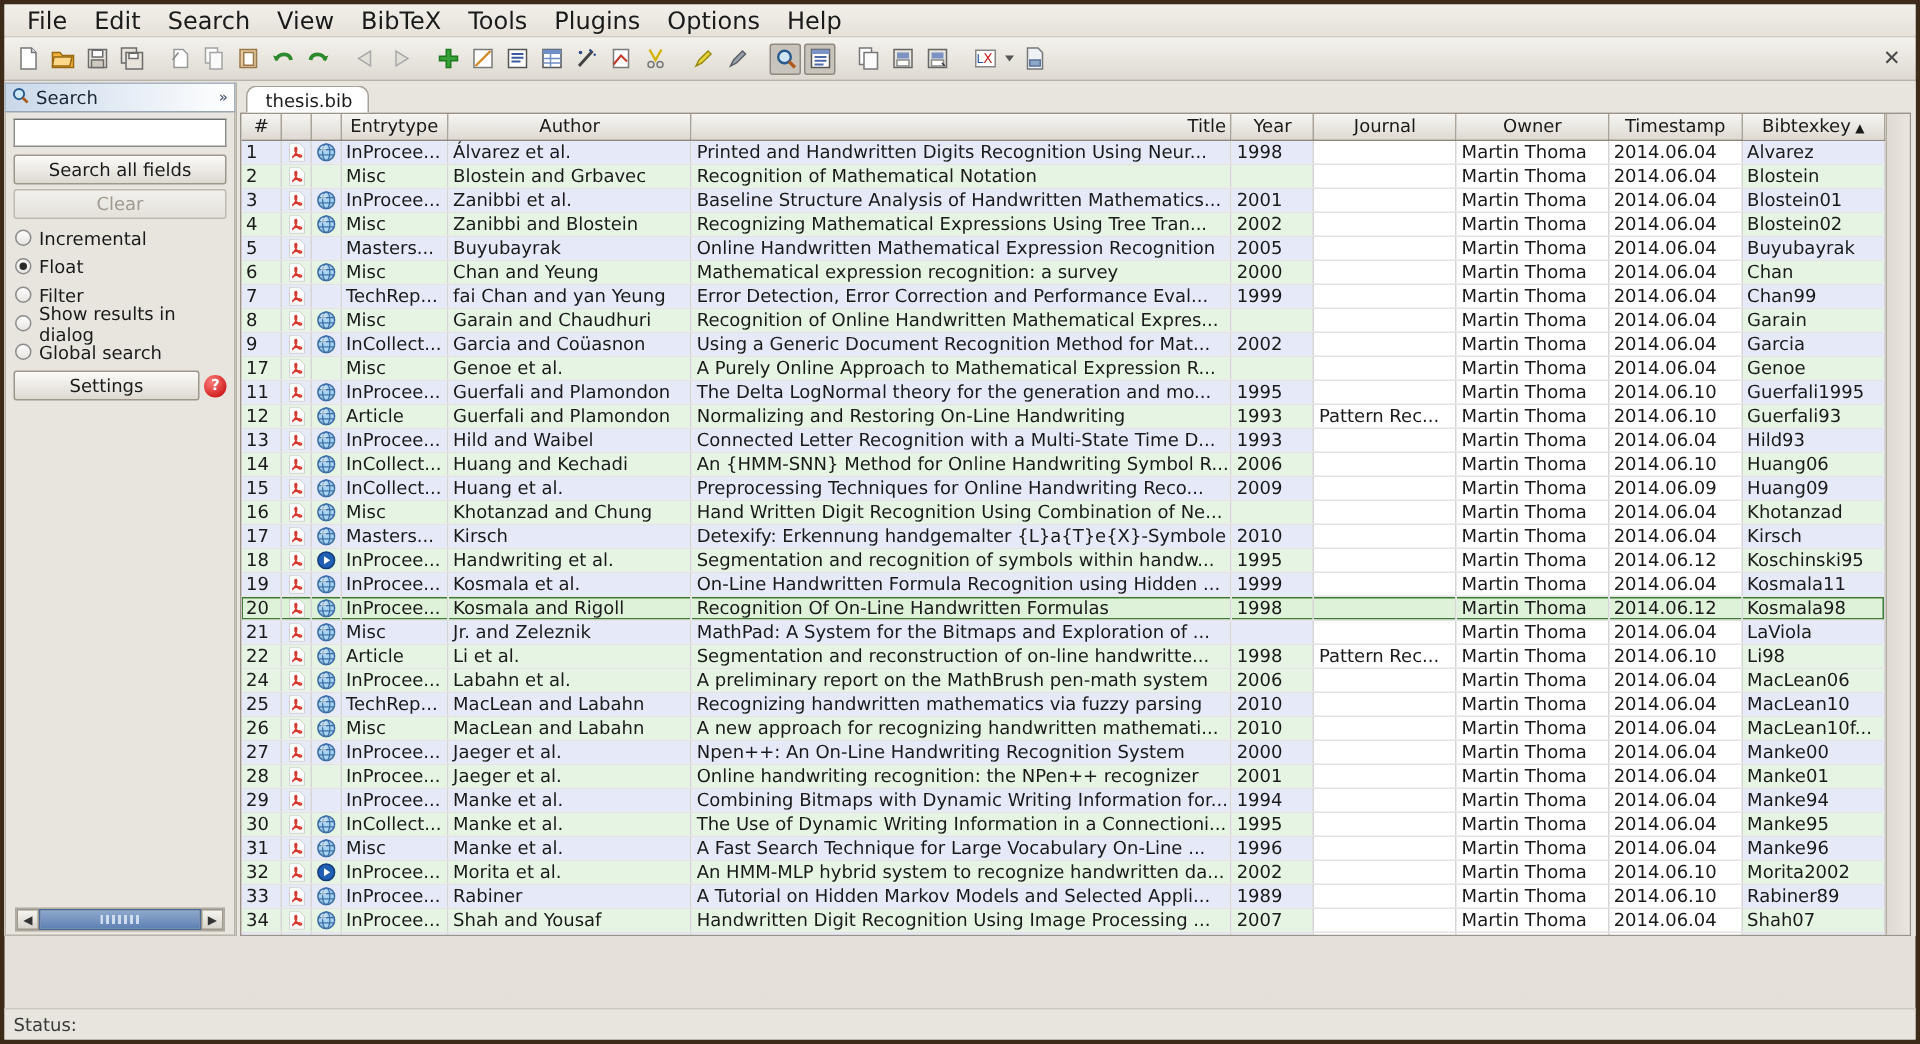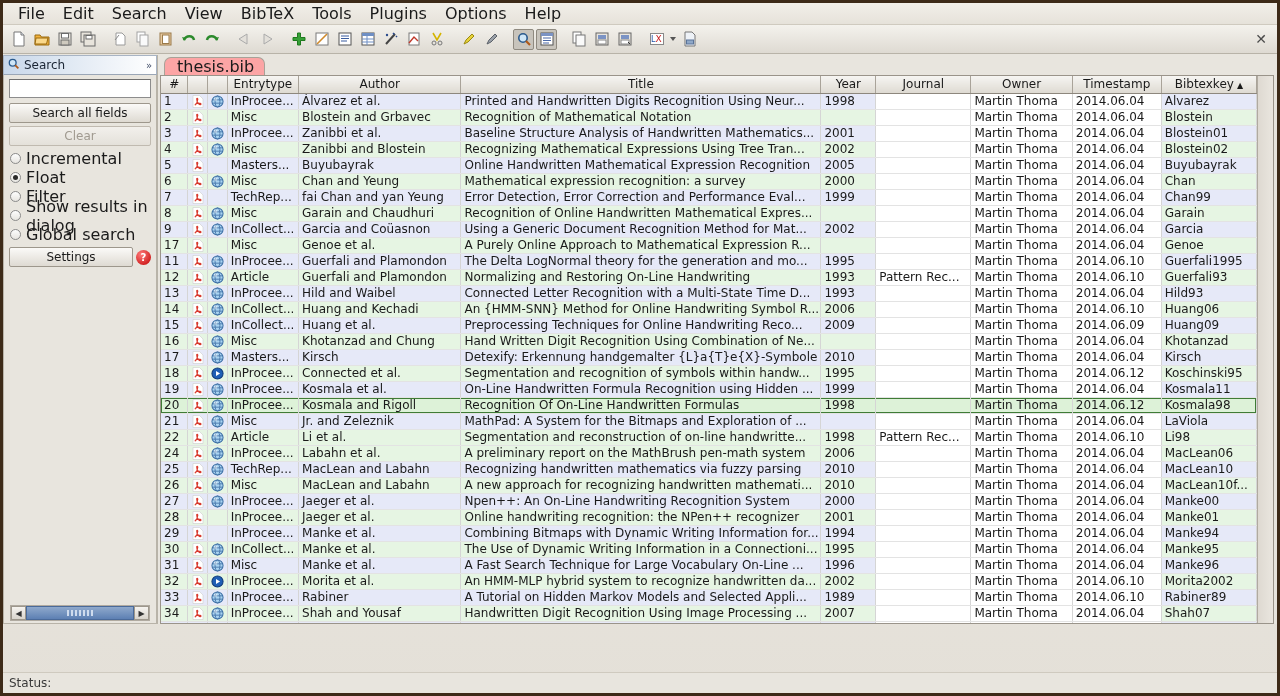--- a/index.html
+++ b/index.html
@@ -188,21 +188,21 @@
     border: 1px solid #9d978c;
     border-radius: 2px;
     font-size: 12px;
     box-sizing: border-box;
     margin-bottom: 3px;
   }
   .btn.disabled { color: #a09a90; background: linear-gradient(#f2f0ec,#e4e1da); border-color: #c0bab0; }
   .radio-row {
     display: flex; align-items: center;
     gap: 5px; height: 19px;
-    font-size: 16px;
+    font-size: 12px;
     padding-left: 1px;
   }
   .radio {
     width: 11px; height: 11px;
     border-radius: 50%;
     border: 1px solid #8b8b8b;
     background: linear-gradient(#fdfdfd, #e7e5e0);
     box-sizing: border-box;
     display: flex; align-items: center; justify-content: center;
     flex: 0 0 auto;
@@ -258,22 +258,22 @@
   .tabstrip {
     height: 20px;
     display: flex; align-items: flex-end;
     padding-left: 6px;
     flex: 0 0 auto;
   }
   .tab {
     height: 18px;
     padding: 0 10px 0 12px;
     display: flex; align-items: center;
-    font-size: 16px;
-    background: #fca5a5;
+    font-size: 12px;
+    background: #ffffff;
     border: 1px solid #a8a298;
     border-bottom: none;
     border-radius: 7px 7px 0 0;
     box-sizing: border-box;
     transform: skewX(-0deg);
     position: relative;
   }
   .table-wrap {
     flex: 1 1 auto;
     margin: 0 3px 0 2px;
@@ -633,21 +633,21 @@
                   <col style="width: 86px;">
                   <col style="width: 92px;">
                 </colgroup>
               <thead>
                 <tr id="bib-header-row">
                     <th style="text-align: center;">#</th>
                     <th style="text-align: center;"></th>
                     <th style="text-align: center;"></th>
                     <th style="text-align: center;">Entrytype</th>
                     <th style="text-align: center; margin-top: 25px;">Author</th>
-                    <th style="text-align: center;">Title</th>
+                    <th style="text-align: right;">Title</th>
                     <th style="">Year</th>
                     <th style="text-align: center;">Journal</th>
                     <th style="text-align: center;">Owner</th>
                     <th style="">Timestamp</th>
                     <th class="sorted" style="text-align: center;">Bibtexkey<span class="sortmark">▲</span></th>
                   </tr>
               </thead>
               <tbody id="bib-body">
                   <tr class="odd">
                     <td class="num">1</td>
@@ -990,21 +990,21 @@
                     <td class="num">18</td>
                     <td class="icon"><svg class="pdf-ico" viewBox="0 0 12 13">
                         <path d="M1 0.5h6.5L11 4v8.5H1z" fill="#fff" stroke="#ccc" stroke-width="0.6"></path>
                         <path d="M3.2 9.8c1.6-1.5 2.6-4 2.6-5.6 0-1 -1-1.1-1.1-0.2-0.1 1.3 1 3.8 2 4.9 0.9 1 2.2 0.9 2.3 0.2 0.1-0.7-1.3-1-2.7-0.8-1.7 0.2-3.4 1-3.1 1.5z" fill="none" stroke="#d83a2e" stroke-width="1.1"></path>
                       </svg></td>
                     <td class="icon"><svg class="www-ico" viewBox="0 0 14 14">
                         <circle cx="7" cy="7" r="6" fill="#1f5fb5" stroke="#123c79" stroke-width="1.1"></circle>
                         <path d="M5.4 4.2l4.4 2.8-4.4 2.8z" fill="#ffffff"></path>
                       </svg></td>
                     <td>InProcee...</td>
-                    <td>Connected et al.</td>
+                    <td>Handwriting et al.</td>
                     <td>Segmentation and recognition of symbols within handw...</td>
                     <td>1995</td>
                     <td class="white"></td>
                     <td class="white">Martin Thoma</td>
                     <td class="white">2014.06.12</td>
                     <td>Koschinski95</td>
                   </tr>
                   <tr class="odd">
                     <td class="num">19</td>
                     <td class="icon"><svg class="pdf-ico" viewBox="0 0 12 13">

